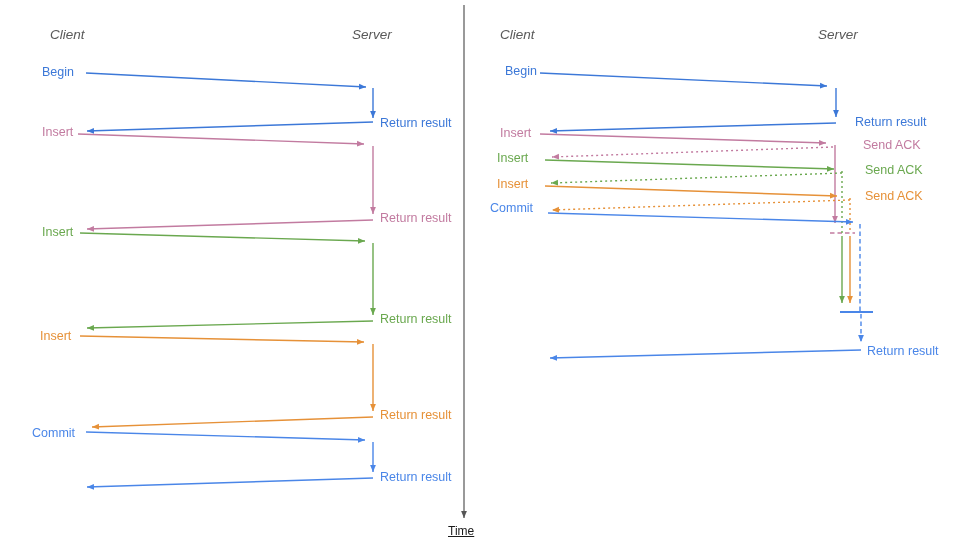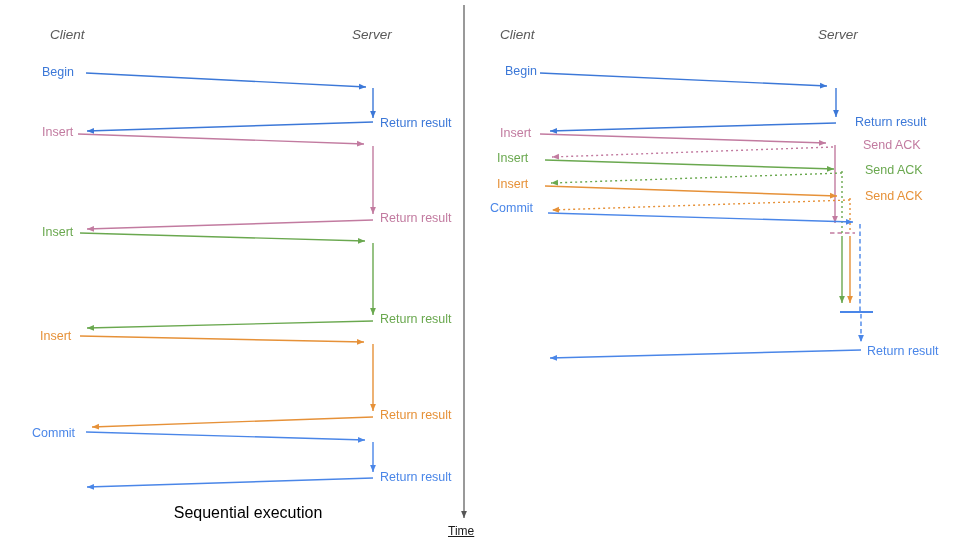--- a/index.html
+++ b/index.html
@@ -118,21 +118,20 @@
   <div class="lbl c-green" style="left:42px;top:226px">Insert</div>
   <div class="lbl c-orange" style="left:40px;top:330px">Insert</div>
   <div class="lbl c-cblue" style="left:32px;top:427px">Commit</div>
 
   <div class="lbl c-blue" style="left:380px;top:117px">Return result</div>
   <div class="lbl c-pink" style="left:380px;top:212px">Return result</div>
   <div class="lbl c-green" style="left:380px;top:313px">Return result</div>
   <div class="lbl c-orange" style="left:380px;top:409px">Return result</div>
   <div class="lbl c-cblue" style="left:380px;top:471px">Return result</div>
 
-  <div class="title" style="left:118px;top:504px">Sequential execution</div>
 
   <div class="col-lbl" style="left:500px;top:27px">Client</div>
   <div class="col-lbl" style="left:818px;top:27px">Server</div>
 
   <div class="lbl c-blue" style="left:505px;top:65px">Begin</div>
   <div class="lbl c-pink" style="left:500px;top:127px">Insert</div>
   <div class="lbl c-green" style="left:497px;top:152px">Insert</div>
   <div class="lbl c-orange" style="left:497px;top:178px">Insert</div>
   <div class="lbl c-cblue" style="left:490px;top:202px">Commit</div>
 

